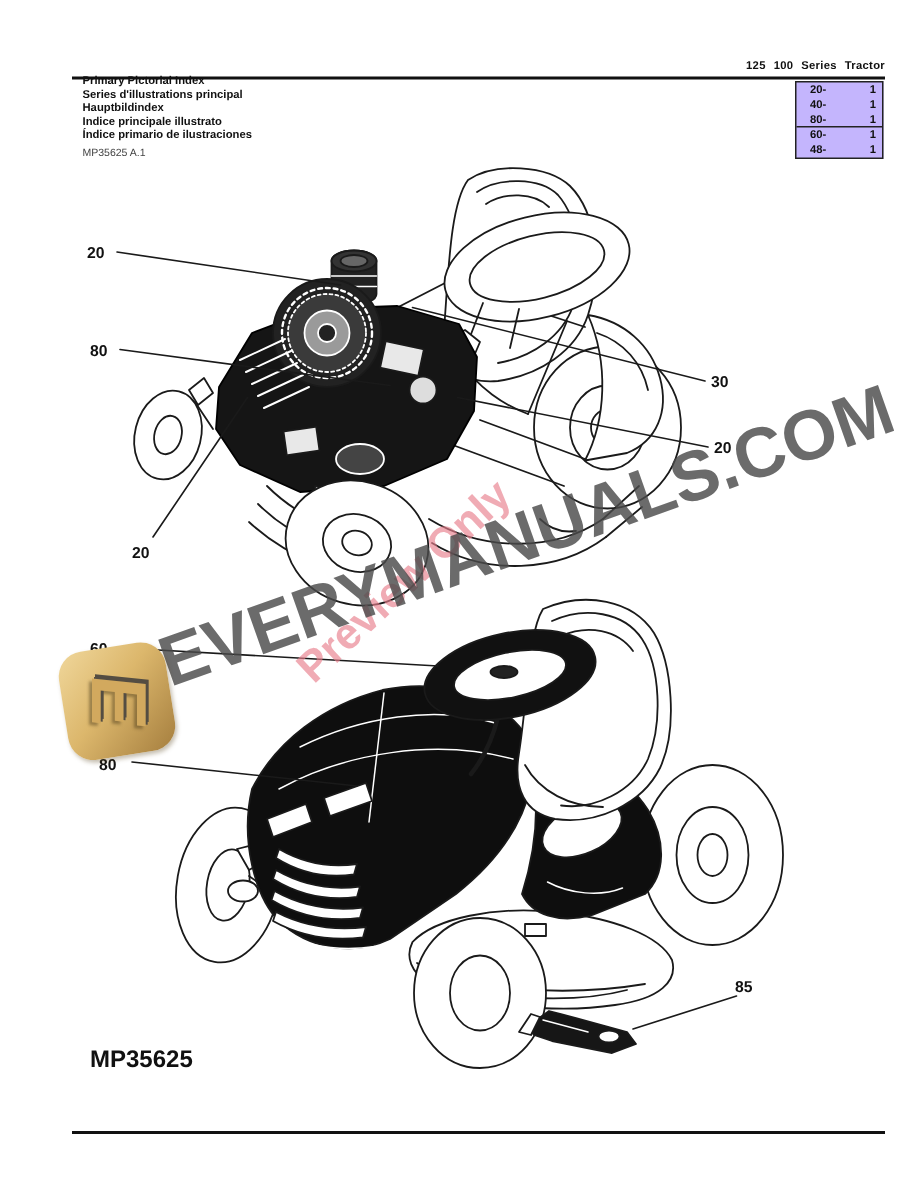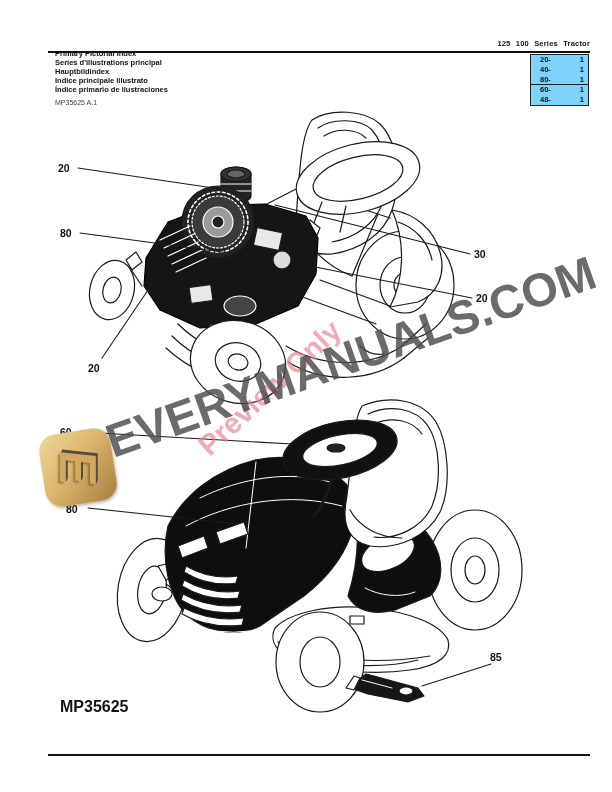--- a/index.html
+++ b/index.html
@@ -11,21 +11,21 @@
 
   
   .header-title{top:39px;right:22px;font-size:7.5px;font-weight:bold;word-spacing:3px;letter-spacing:.2px;}
   .header-rule{top:51px;left:48px;width:542px;height:1.5px;background:#111;}
 
   
   .index-heading{top:49px;left:55px;font-size:7.5px;font-weight:bold;line-height:9px;}
   .index-ref{top:99px;left:55px;font-size:7px;color:#444;}
 
   
-  .index-table{top:54px;left:530px;width:57px;border:1.2px solid #222;background:#7dd3fc;}
+  .index-table{top:54px;left:530px;width:57px;border:1.2px solid #222;background:#c4b5fd;}
   .index-group{border-top:1.2px solid #222;}
   .index-group:first-child{border-top:none;}
   .index-row{display:flex;justify-content:space-between;height:9.8px;line-height:9.8px;
              padding:0 4px 0 9px;font-size:7.5px;font-weight:600;}
 
   
   svg{position:absolute;overflow:visible;}
   svg text{font-family:"Liberation Sans",sans-serif;font-weight:bold;font-size:10.5px;fill:#111;}
   .fig-upper{left:50px;top:110px;}
   .fig-lower{left:50px;top:398px;}

